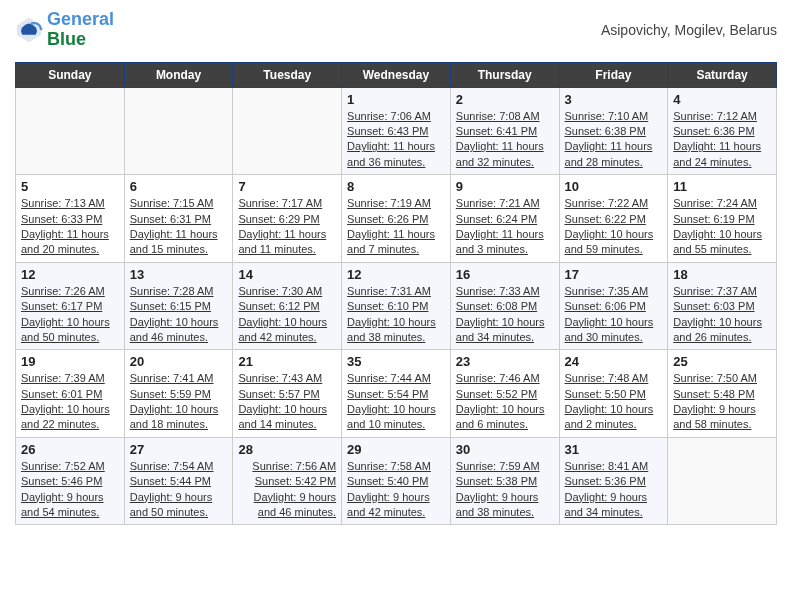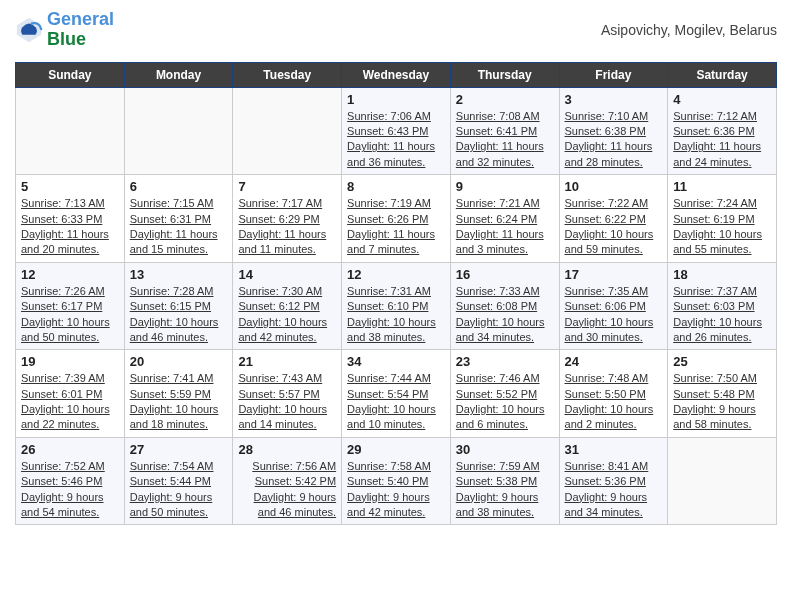--- a/index.html
+++ b/index.html
@@ -279,21 +279,21 @@
 and 18 minutes.</div>
           </td>
           <td>
             <div class="day-number">21</div>
             <div class="day-detail" style="white-space: pre-line;">Sunrise: 7:43 AM
 Sunset: 5:57 PM
 Daylight: 10 hours
 and 14 minutes.</div>
           </td>
           <td>
-            <div class="day-number">34</div>
+            <div class="day-number">35</div>
             <div class="day-detail" style="white-space: pre-line;">Sunrise: 7:44 AM
 Sunset: 5:54 PM
 Daylight: 10 hours
 and 10 minutes.</div>
           </td>
           <td>
             <div class="day-number">23</div>
             <div class="day-detail" style="white-space: pre-line;">Sunrise: 7:46 AM
 Sunset: 5:52 PM
 Daylight: 10 hours

